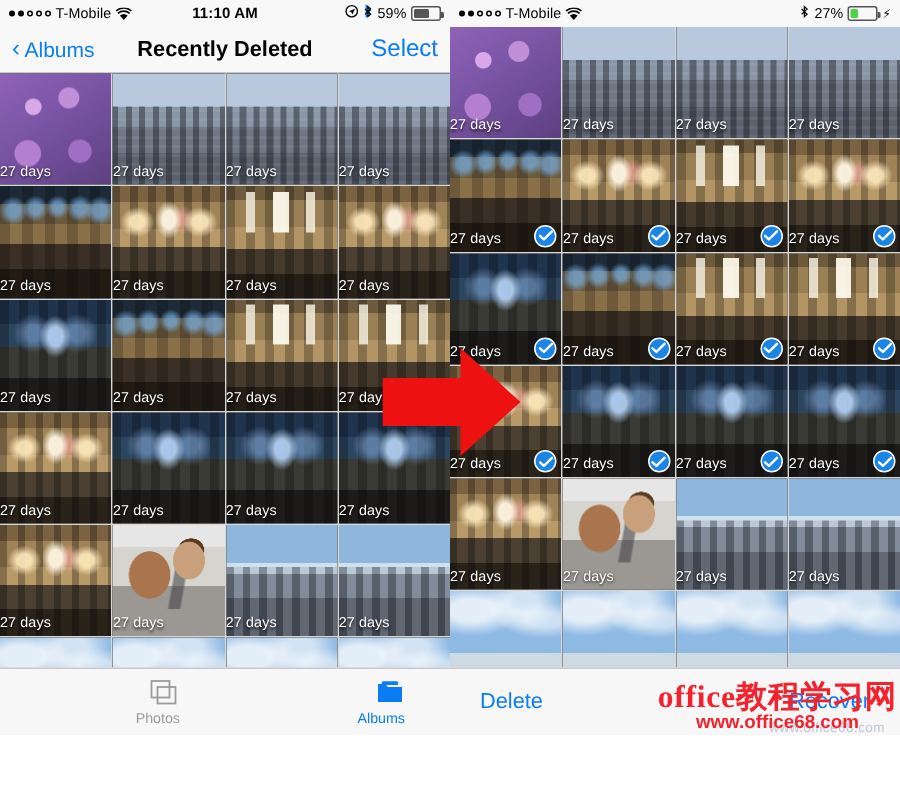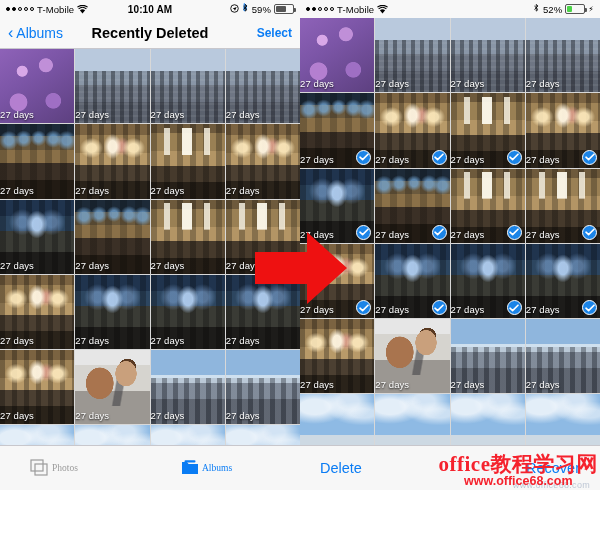--- a/index.html
+++ b/index.html
@@ -33,21 +33,21 @@
 
   
   .navbar{
     position:relative; height:31px; background:#f8f8f8;
     border-bottom:1px solid #c8c7cc; display:flex; align-items:center;
     padding:0 8px; flex:none;
   }
   .nav-back{ display:flex; align-items:center; color:#0a7cf4; font-size:14px; gap:2px; }
   .chev{ font-size:16px; line-height:1; font-weight:300; margin-right:1px; }
   .nav-title{ position:absolute; left:0; right:0; text-align:center; font-size:14.5px; font-weight:bold; color:#000; pointer-events:none; }
-  .nav-right{ margin-left:auto; color:#0a7cf4; font-size:12px; position:relative; z-index:2;font-weight:bold; }
+  .nav-right{ margin-left:auto; color:#0a7cf4; font-size:16px; position:relative; z-index:2; }
 
   
   .grid{ position:relative; display:grid; grid-template-columns:repeat(4,1fr); gap:1px; background:#d8d8d8; }
   .cell{ position:relative; width:100%; aspect-ratio:1/1; overflow:hidden; background:#222; }
   .cell .art{ position:absolute; inset:0; }
   .daylabel{
     position:absolute; left:0; right:0; bottom:3px; text-align:left;
     color:#fff; font-size:9.5px; text-shadow:0 1px 2px rgba(0,0,0,.85);
     letter-spacing:.1px;
   }
@@ -57,21 +57,21 @@
     display:flex; align-items:center; justify-content:center;
   }
   .check svg{ display:block; }
 
   
   .tabbar{
     position:absolute; left:0; right:0; bottom:0; height:45px;
     background:#f7f7f7; border-top:1px solid #c8c7cc;
     display:flex; align-items:center; justify-content:space-around;
   }
-  .tabitem{ display:flex; flex-direction:row; align-items:center; gap:2px; color:#9b9b9b; font-size:9.5px; width:90px;font-family:Liberation Serif, serif; }
+  .tabitem{ display:flex; flex-direction:column; align-items:flex-end; gap:2px; color:#9b9b9b; font-size:9.5px; width:90px; }
   .tabitem.active{ color:#0a7cf4; }
   .tabicon{ height:20px; display:flex; align-items:center; justify-content:center; }
 
   .toolbar{
     position:absolute; left:0; right:0; bottom:0; height:45px;
     background:#f7f7f7; border-top:1px solid #c8c7cc;
     display:flex; align-items:center; justify-content:space-between;
     padding:0 20px; color:#0a7cf4; font-size:14.5px;
   }
 
@@ -220,21 +220,21 @@
         </span>
         <span class="carrier">T-Mobile</span>
         <span class="wifi">
           <svg width="11" height="9" viewBox="0 0 11 9">
               <path d="M5.5 8.4 L2.9 5.3a4.2 4.2 0 0 1 5.2 0z" fill="#000"></path>
               <path d="M1.6 3.9a6 6 0 0 1 7.8 0" stroke="#000" stroke-width="1.1" fill="none"></path>
               <path d="M0.4 2.2a7.9 7.9 0 0 1 10.2 0" stroke="#000" stroke-width="1.1" fill="none"></path>
             </svg>
         </span>
       </div>
-      <div class="sb-center">10:10 AM</div>
+      <div class="sb-center">11:10 AM</div>
       <div class="sb-right">
         <span>
           <svg width="9" height="9" viewBox="0 0 10 10">
               <circle cx="5" cy="5" r="4.2" fill="none" stroke="#000" stroke-width="1"></circle>
               <path d="M7.4 3.2 3 5l1.7.8L5.5 7.5z" fill="#000"></path>
             </svg>
         </span>
         <span>
           <svg width="7" height="10" viewBox="0 0 7 11">
               <path d="M2 2.2 L5 4.4 L2 6.6 V0.6 L5 3 M2 4.4 L5 6.6 L2 8.8 V4.4" stroke="#0a7cf4" stroke-width="1" fill="none"></path>
@@ -409,21 +409,21 @@
               <path d="M0.4 2.2a7.9 7.9 0 0 1 10.2 0" stroke="#000" stroke-width="1.1" fill="none"></path>
             </svg>
         </span>
       </div>
       <div class="sb-right">
         <span>
           <svg width="7" height="10" viewBox="0 0 7 11">
               <path d="M1.2 3.3 5.2 7.2 3.2 8.9 3.2 1.6 5.2 3.3 1.2 7.2" stroke="#000" stroke-width=".9" fill="none"></path>
             </svg>
         </span>
-        <span class="pct">52%</span>
+        <span class="pct">27%</span>
         <span class="batt">
             <i class="fill" id="rbattfill" style="width: 5.1px; background: rgb(76, 212, 73);"></i>
           </span>
         <span class="bolt">⚡</span>
       </div>
     </div>
 
 
     <div class="grid" id="right-grid">
         <div class="cell">

